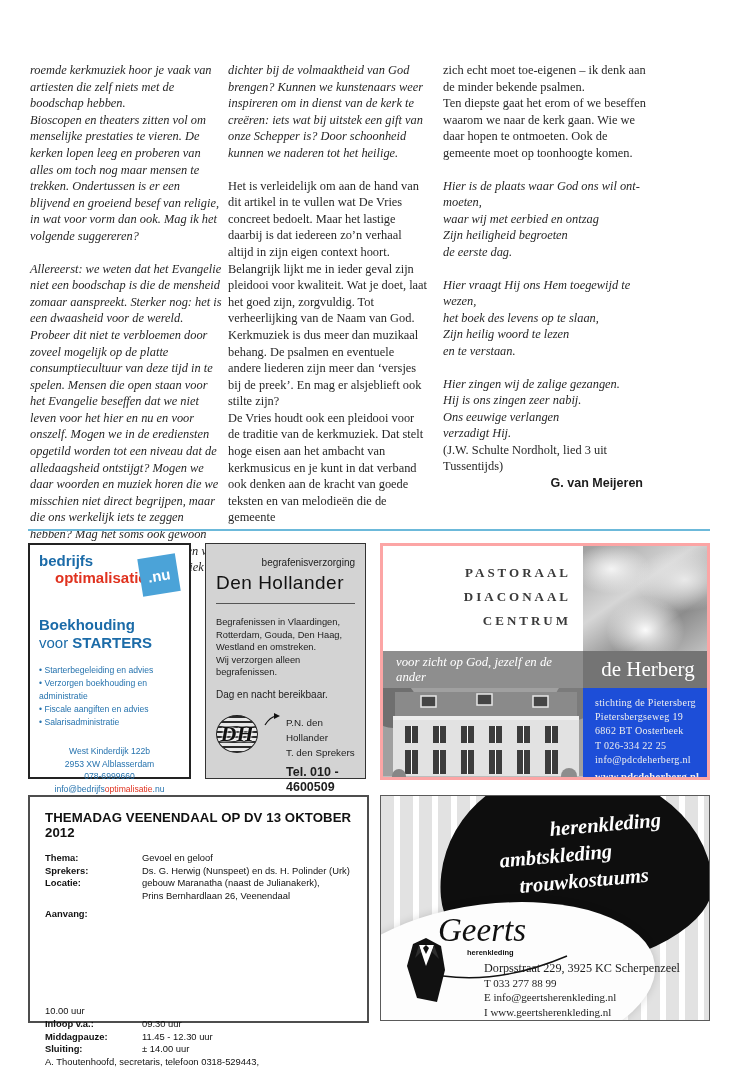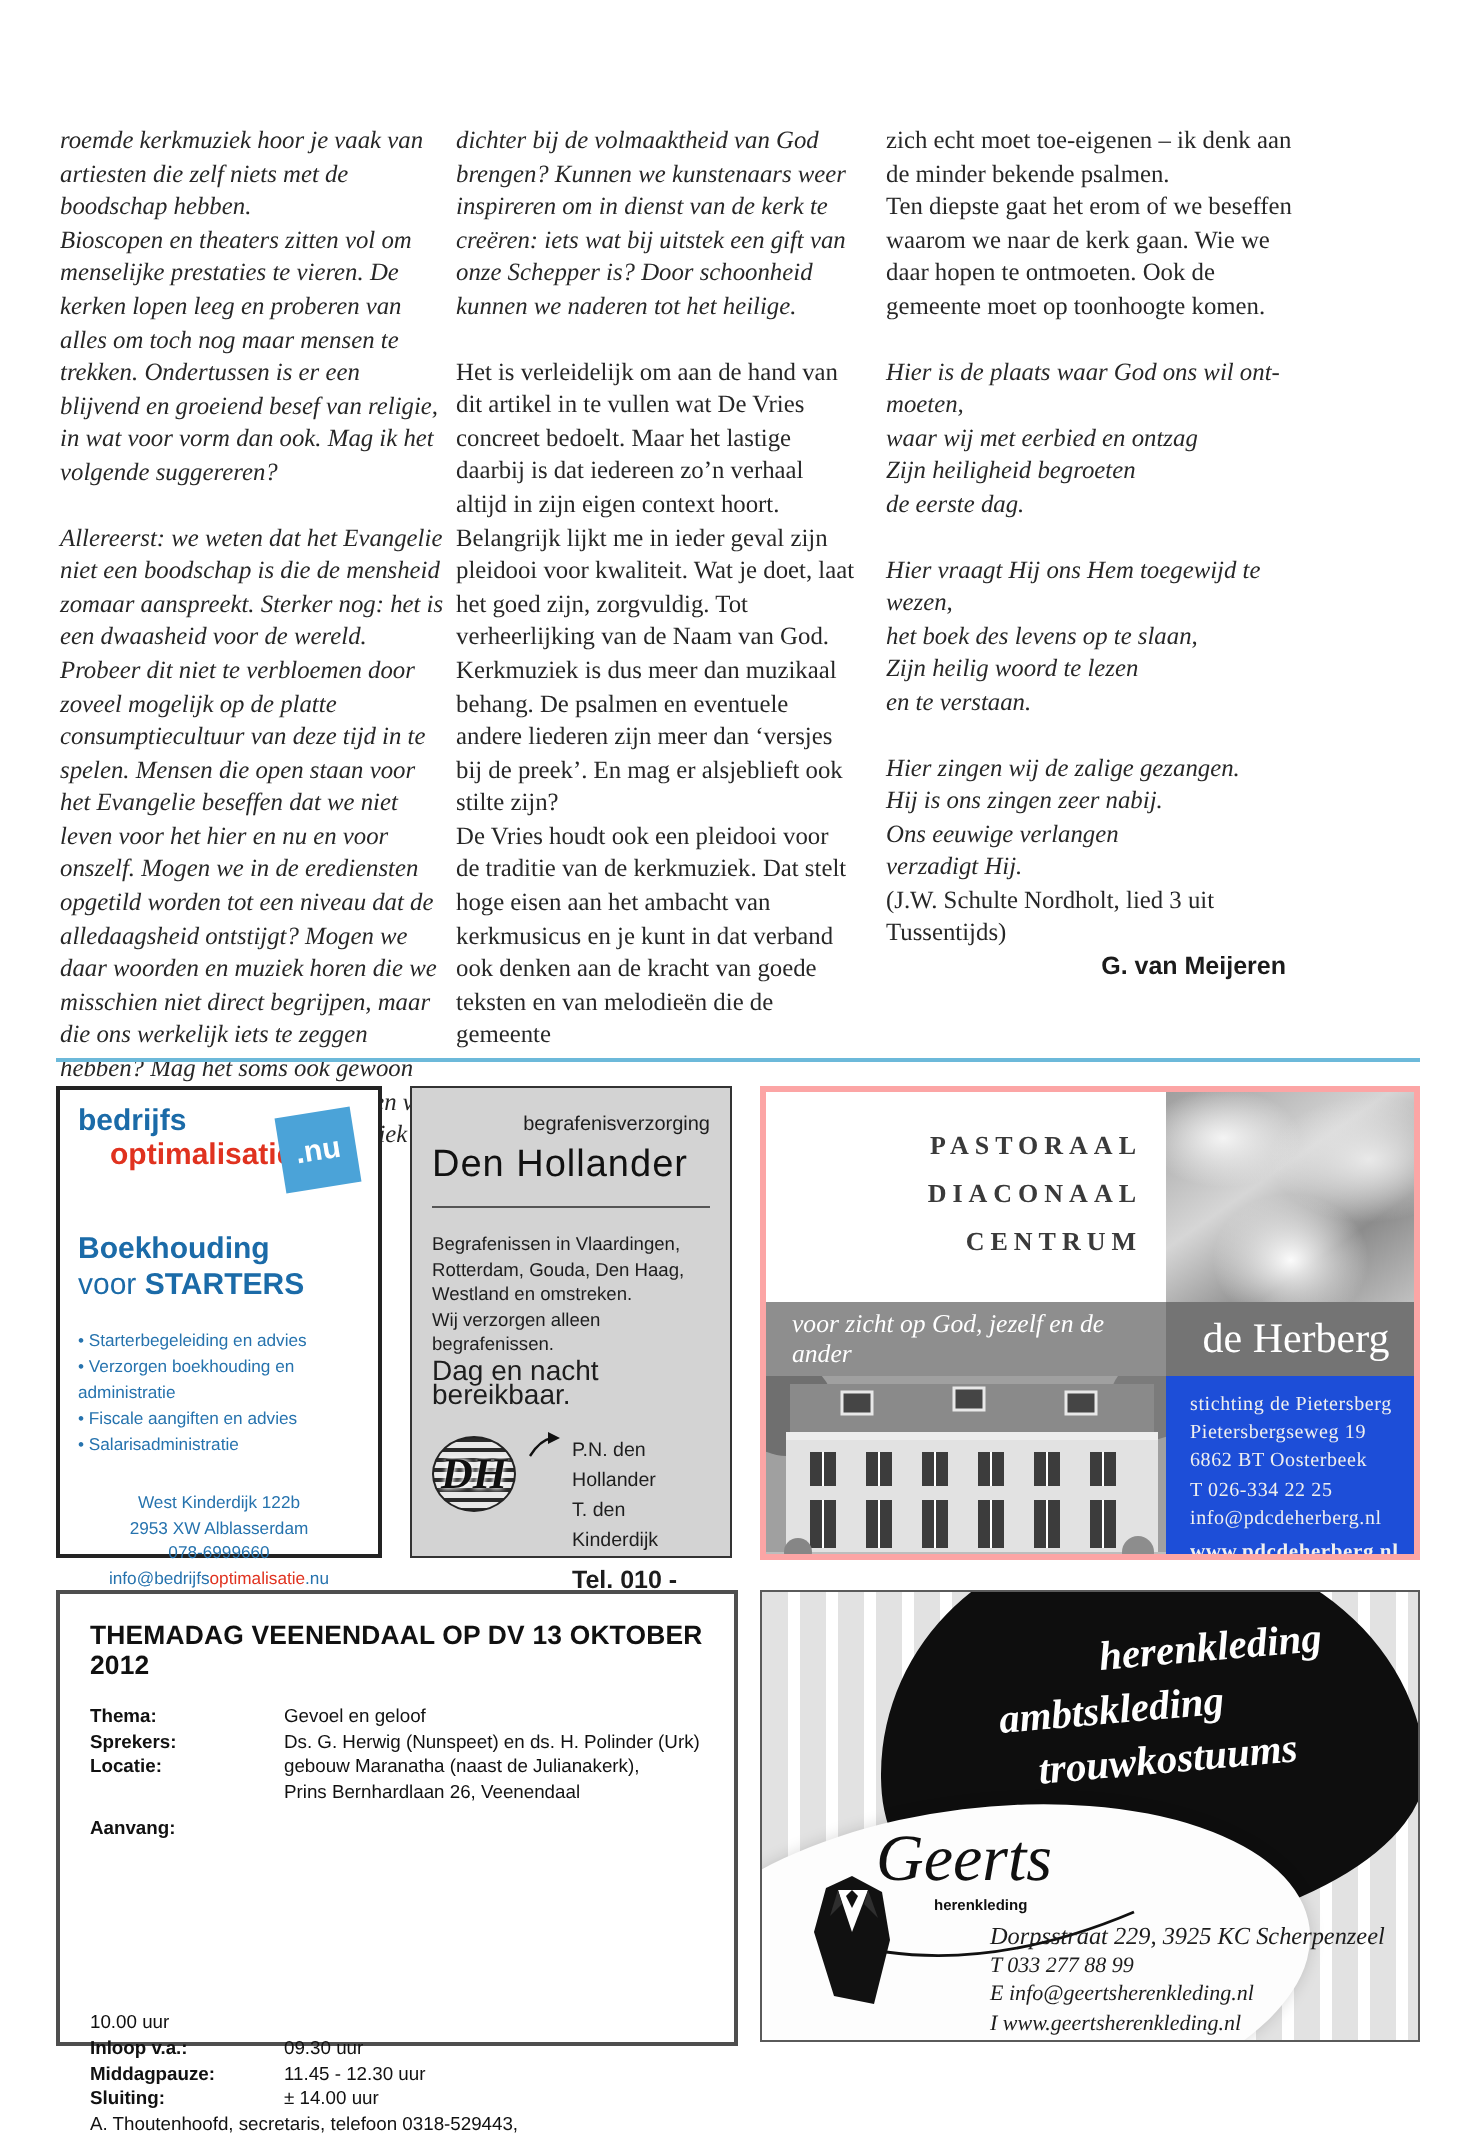--- a/index.html
+++ b/index.html
@@ -41,21 +41,21 @@
   .bo-red{color:#e0321f;}
 
   
   #ad-hollander{left:205px;top:543px;width:161px;height:236px;border:1px solid #333;
                 background:#d3d3d3;font-family:"Liberation Sans",sans-serif;color:#1d1d1d;
                 padding:9px 10px;}
   .dh-tag{text-align:right;font-size:10px;margin-top:4px;}
   .dh-name{font-size:19px;letter-spacing:.5px;margin-top:4px;color:#111;}
   .dh-rule{border:0;border-top:1px solid #555;margin:9px 0 12px 0;}
   .dh-body{font-size:9.3px;line-height:12.5px;}
-  .dh-body2{font-size:14px;line-height:12.5px;}
+  .dh-body2{font-size:10px;line-height:12.5px;margin-top:10px;}
   .dh-logo-row{display:flex;align-items:flex-start;margin-top:14px;gap:6px;}
   .dh-circle{width:40px;height:36px;border-radius:50%;flex:0 0 auto;position:relative;overflow:hidden;
              background:repeating-linear-gradient(180deg,#2a2a2a 0 2px,#e8e8e8 2px 5px);border:1px solid #222;}
   .dh-letters{position:absolute;inset:0;display:flex;align-items:center;justify-content:center;
               font-family:"Liberation Serif",serif;font-style:italic;font-weight:700;font-size:22px;
               color:#101010;text-shadow:0 0 2px #ffffff,0 0 3px #ffffff;}
   .dh-arrow{flex:0 0 auto;margin-top:-2px;}
   .dh-names{font-size:9.8px;line-height:15px;}
   .dh-phone{font-weight:700;font-size:12.5px;margin-top:5px;}
   .dh-site{font-size:8.2px;margin-top:22px;}
@@ -105,22 +105,22 @@
   .ge-s2{transform:translateX(-18px);}
   .ge-s3{transform:translateX(8px);}
   .ge-ellipse{position:absolute;left:-55px;top:108px;width:330px;height:160px;background:#fdfdfd;
               border-radius:50%;transform:rotate(-7deg);box-shadow:0 0 8px rgba(0,0,0,.15);}
   .ge-brand{position:absolute;left:57px;top:118px;font-family:"Liberation Serif",serif;
             font-style:italic;font-size:33px;color:#101010;line-height:33px;}
   .ge-brand-sub{position:absolute;left:86px;top:152px;font-family:"Liberation Sans",sans-serif;
                 font-weight:700;font-size:7.5px;color:#101010;}
   .ge-swoosh{position:absolute;left:60px;top:158px;}
   .ge-tux{position:absolute;left:22px;top:140px;}
-  .ge-contact{position:absolute;left:114px;top:165px;width:215px;font-family:"Liberation Serif",serif;
-              font-style:italic;color:#1c1c1c;font-size:11px;line-height:14.5px;}
+  .ge-contact{position:absolute;left:103px;top:165px;width:215px;font-family:"Liberation Serif",serif;
+              color:#1c1c1c;font-size:11px;line-height:14.5px;}
   .ge-contact .first{font-size:12.2px;}
 </style>
 </head>
 <body>
 
 <div class="page">
 
   <div class="col" id="col1">
     <p class="ital">roemde kerkmuziek hoor je vaak van artiesten die zelf niets met de boodschap hebben.</p>
     <p class="ital">Bioscopen en theaters zitten vol om menselijke prestaties te vieren. De kerken lopen leeg en proberen van alles om toch nog maar mensen te trekken. Ondertussen is er een blijvend en groeiend besef van religie, in wat voor vorm dan ook. Mag ik het volgende suggereren?</p>
@@ -191,21 +191,21 @@
     <div class="dh-logo-row">
       <div class="dh-circle">
         <div class="dh-letters">DH</div>
       </div>
       <svg class="dh-arrow" width="16" height="14" viewBox="0 0 16 14">
         <path d="M1 12 Q6 4 12 3" stroke="#111" fill="none" stroke-width="1.2"></path>
         <polygon points="10,0 16,3 10,6" fill="#111"></polygon>
       </svg>
       <div class="dh-names">
         <div>P.N. den Hollander</div>
-        <div>T. den Kinderdijk</div>
+        <div>T. den Sprekers</div>
         <div class="dh-phone">Tel. 010 - 4600509</div>
       </div>
     </div>
     <div class="dh-site">www.begrafenisverzorgingdenhollander.nl</div>
   </div>
 
   <div class="ad" id="ad-herberg">
     <div class="hb-cell hb-title">
       <div>PASTORAAL</div>
       <div>DIACONAAL</div>

